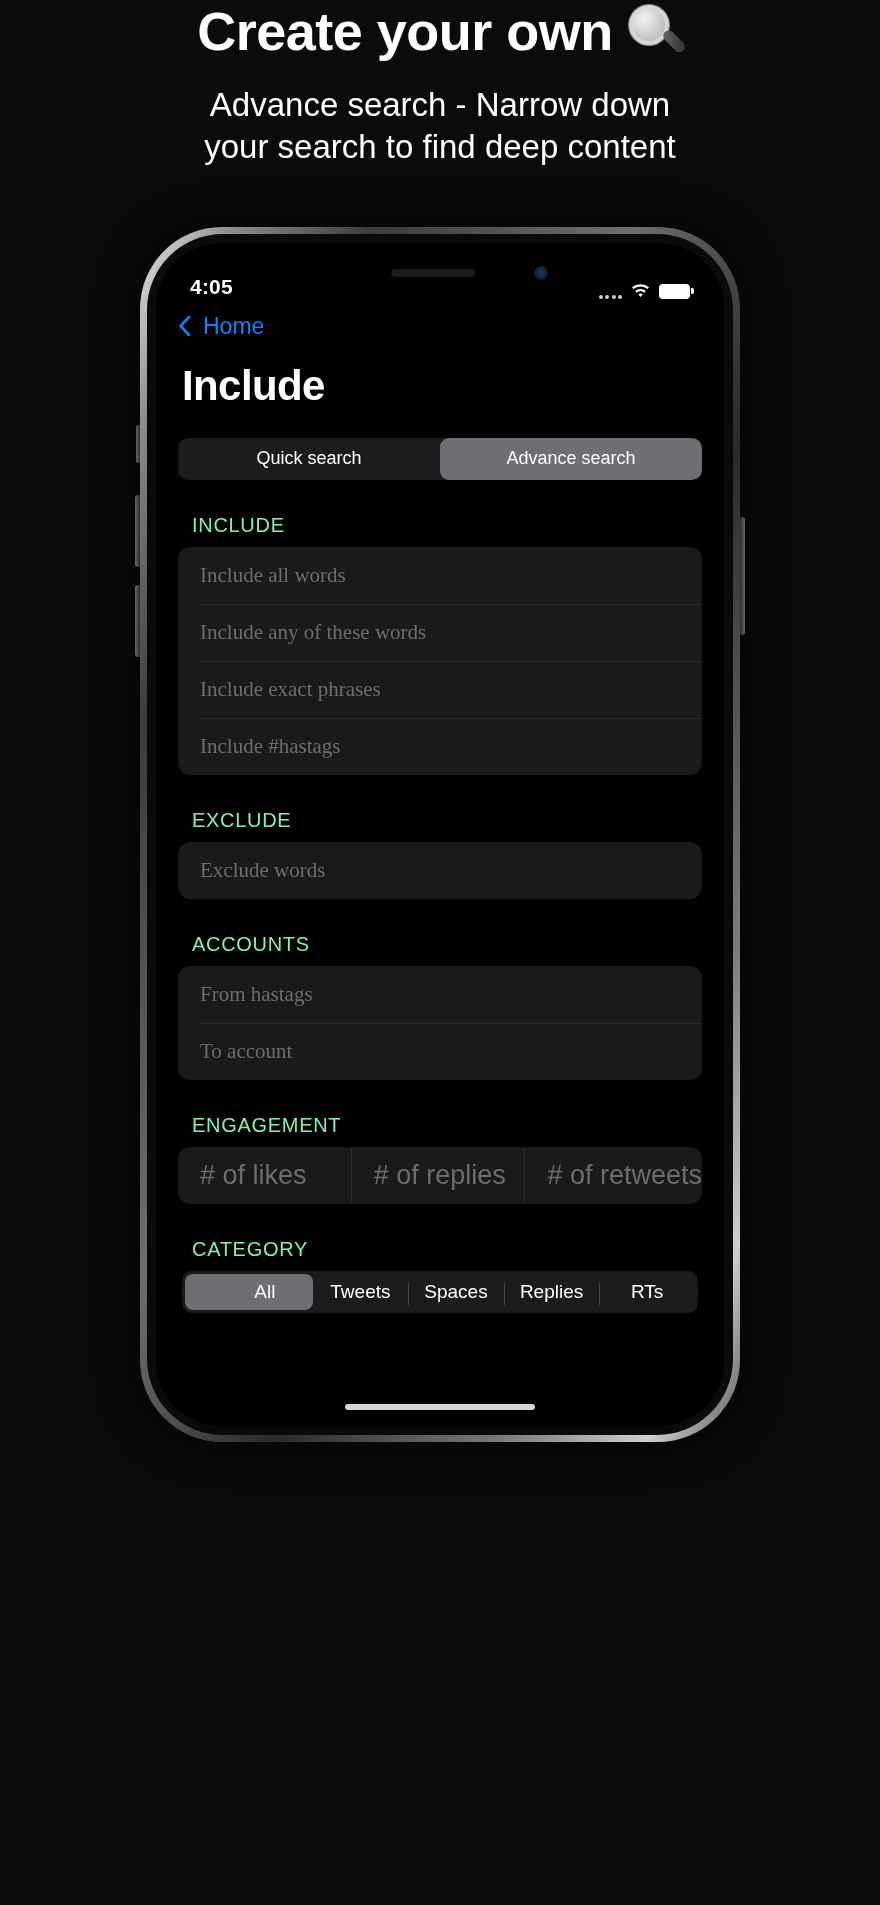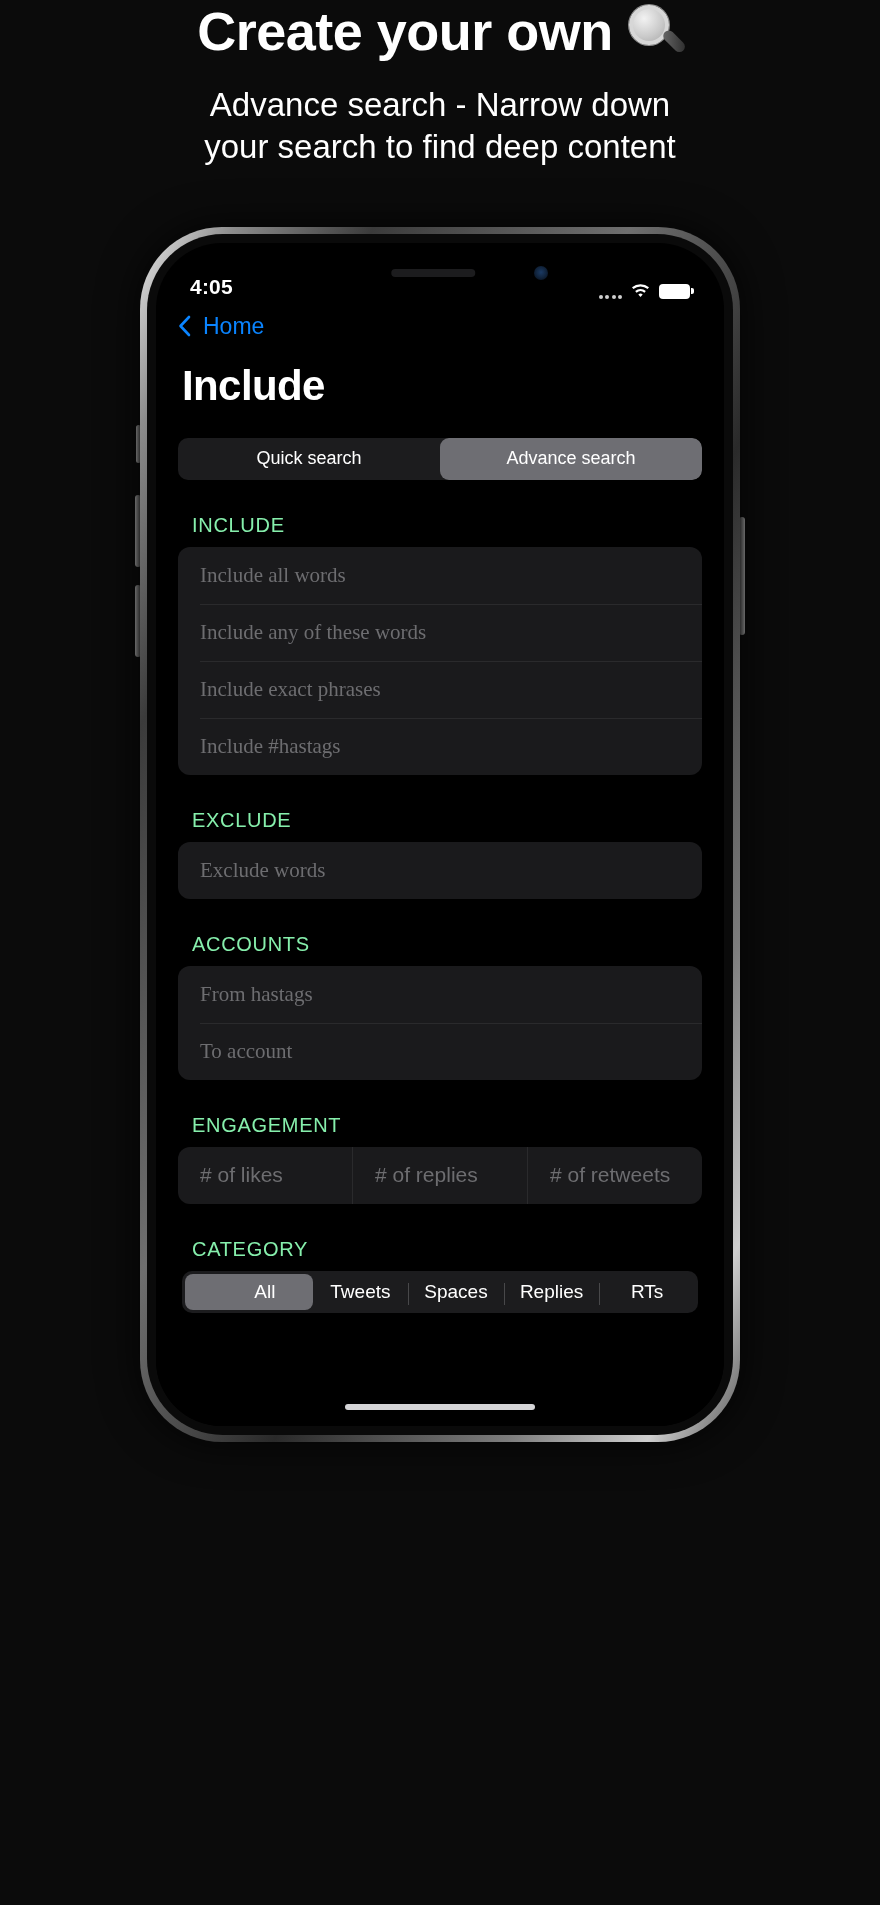--- a/index.html
+++ b/index.html
@@ -280,21 +280,21 @@
     border-radius: 12px;
     display: flex;
     height: 57px;
     overflow: hidden;
   }
   .eng-cell {
     flex: 1;
     display: flex;
     align-items: center;
     padding-left: 22px;
-    font-size: 21px;
+    font-size: 27px;
     color: #6d6d70;
     white-space: nowrap;
     text-align: right;
   }
   .eng-cell + .eng-cell { border-left: 1px solid #2a2a2c; }
 
   
   .category-seg {
     background: #1c1c1e;
     border-radius: 10px;

